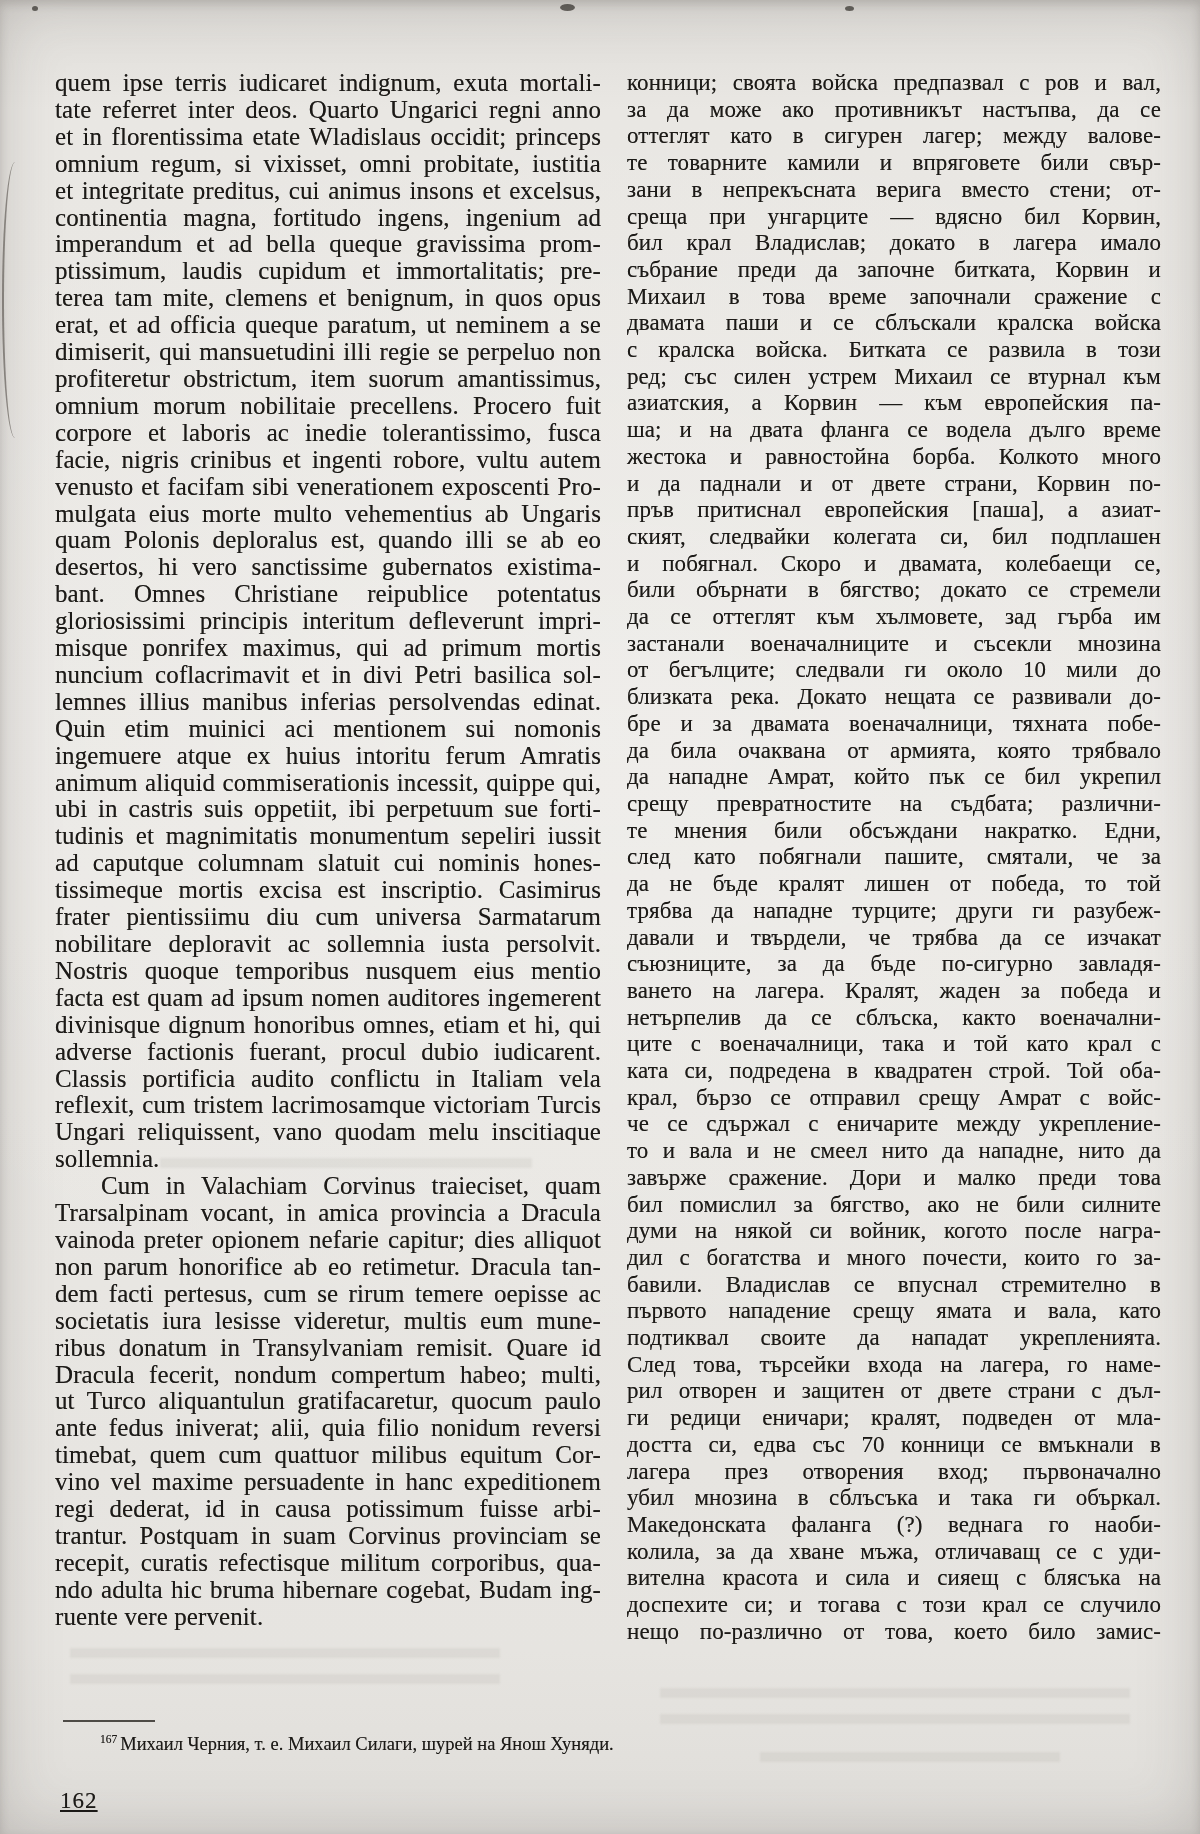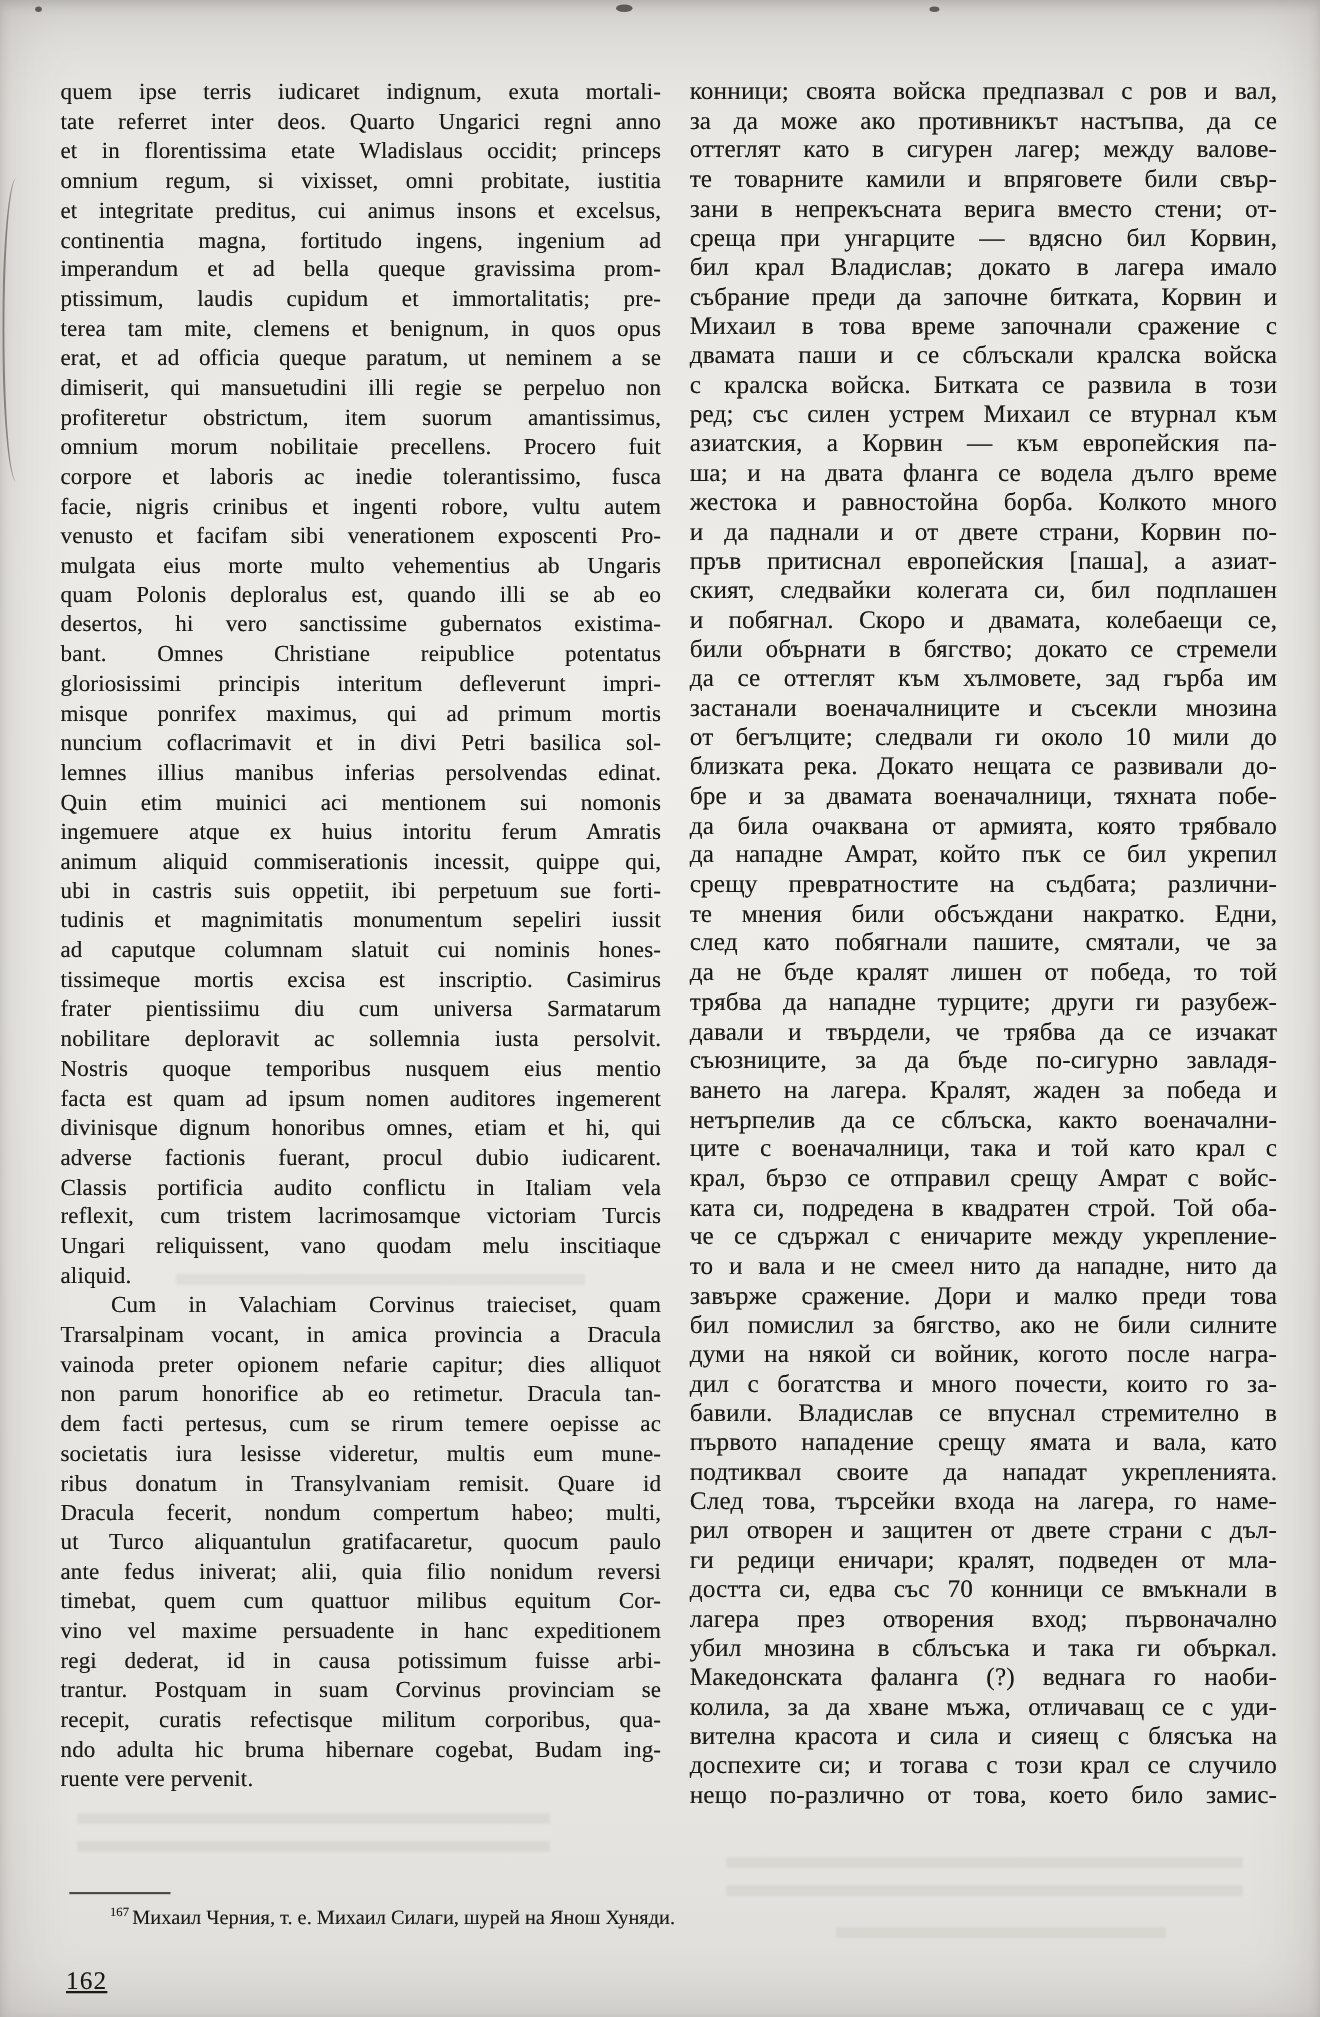--- a/index.html
+++ b/index.html
@@ -10,21 +10,21 @@
   }
   .page{
     position:relative;width:1200px;height:1834px;overflow:hidden;
     background:
       radial-gradient(1400px 900px at 50% 40%, rgba(255,255,255,.25), rgba(255,255,255,0) 70%),
       linear-gradient(180deg,#dfddd9 0%,#e9e7e3 6%,#eae8e4 50%,#e6e4e0 90%,#dfddd9 100%);
     box-shadow:inset 0 0 60px rgba(90,85,78,.25), inset 0 4px 10px rgba(60,55,50,.18);
     color:#1c1a17;
   }
   .col{position:absolute;top:70px;}
-  .col-left{left:55px;width:546px;font-size:21px;line-height:26.9px;}
+  .col-left{left:55px;width:546px;font-size:25px;line-height:26.9px;}
   .col-right{left:627px;width:534px;font-size:23px;line-height:26.7px;}
   .line{
     text-align:justify;text-align-last:justify;
     white-space:normal;
     letter-spacing:.1px;
     text-shadow:0 0 .6px rgba(28,26,23,.55);
   }
   .line.nojust{text-align-last:left;}
   .line.indent{text-indent:46px;}
   .footnote-rule{
@@ -109,21 +109,21 @@
       <div class="line">tissimeque mortis excisa est inscriptio. Casimirus</div>
       <div class="line">frater pientissiimu diu cum universa Sarmatarum</div>
       <div class="line">nobilitare deploravit ac sollemnia iusta persolvit.</div>
       <div class="line">Nostris quoque temporibus nusquem eius mentio</div>
       <div class="line">facta est quam ad ipsum nomen auditores ingemerent</div>
       <div class="line">divinisque dignum honoribus omnes, etiam et hi, qui</div>
       <div class="line">adverse factionis fuerant, procul dubio iudicarent.</div>
       <div class="line">Classis portificia audito conflictu in Italiam vela</div>
       <div class="line">reflexit, cum tristem lacrimosamque victoriam Turcis</div>
       <div class="line">Ungari reliquissent, vano quodam melu inscitiaque</div>
-      <div class="line nojust">aliquid.</div>
+      <div class="line nojust">sollemnia.</div>
       <div class="line indent">Cum in Valachiam Corvinus traieciset, quam</div>
       <div class="line">Trarsalpinam vocant, in amica provincia a Dracula</div>
       <div class="line">vainoda preter opionem nefarie capitur; dies alliquot</div>
       <div class="line">non parum honorifice ab eo retimetur. Dracula tan-</div>
       <div class="line">dem facti pertesus, cum se rirum temere oepisse ac</div>
       <div class="line">societatis iura lesisse videretur, multis eum mune-</div>
       <div class="line">ribus donatum in Transylvaniam remisit. Quare id</div>
       <div class="line">Dracula fecerit, nondum compertum habeo; multi,</div>
       <div class="line">ut Turco aliquantulun gratifacaretur, quocum paulo</div>
       <div class="line">ante fedus iniverat; alii, quia filio nonidum reversi</div>
@@ -167,22 +167,22 @@
       <div class="line">срещу превратностите на съдбата; различни-</div>
       <div class="line">те мнения били обсъждани накратко. Едни,</div>
       <div class="line">след като побягнали пашите, смятали, че за</div>
       <div class="line">да не бъде кралят лишен от победа, то той</div>
       <div class="line">трябва да нападне турците; други ги разубеж-</div>
       <div class="line">давали и твърдели, че трябва да се изчакат</div>
       <div class="line">съюзниците, за да бъде по-сигурно завладя-</div>
       <div class="line">ването на лагера. Кралят, жаден за победа и</div>
       <div class="line">нетърпелив да се сблъска, както военачални-</div>
       <div class="line">ците с военачалници, така и той като крал с</div>
+      <div class="line">ката си, подредена в квадратен строй. Той оба-</div>
       <div class="line">крал, бързо се отправил срещу Амрат с войс-</div>
-      <div class="line">ката си, подредена в квадратен строй. Той оба-</div>
       <div class="line">че се сдържал с еничарите между укрепление-</div>
       <div class="line">то и вала и не смеел нито да нападне, нито да</div>
       <div class="line">завърже сражение. Дори и малко преди това</div>
       <div class="line">бил помислил за бягство, ако не били силните</div>
       <div class="line">думи на някой си войник, когото после награ-</div>
       <div class="line">дил с богатства и много почести, които го за-</div>
       <div class="line">бавили. Владислав се впуснал стремително в</div>
       <div class="line">първото нападение срещу ямата и вала, като</div>
       <div class="line">подтиквал своите да нападат укрепленията.</div>
       <div class="line">След това, търсейки входа на лагера, го наме-</div>

